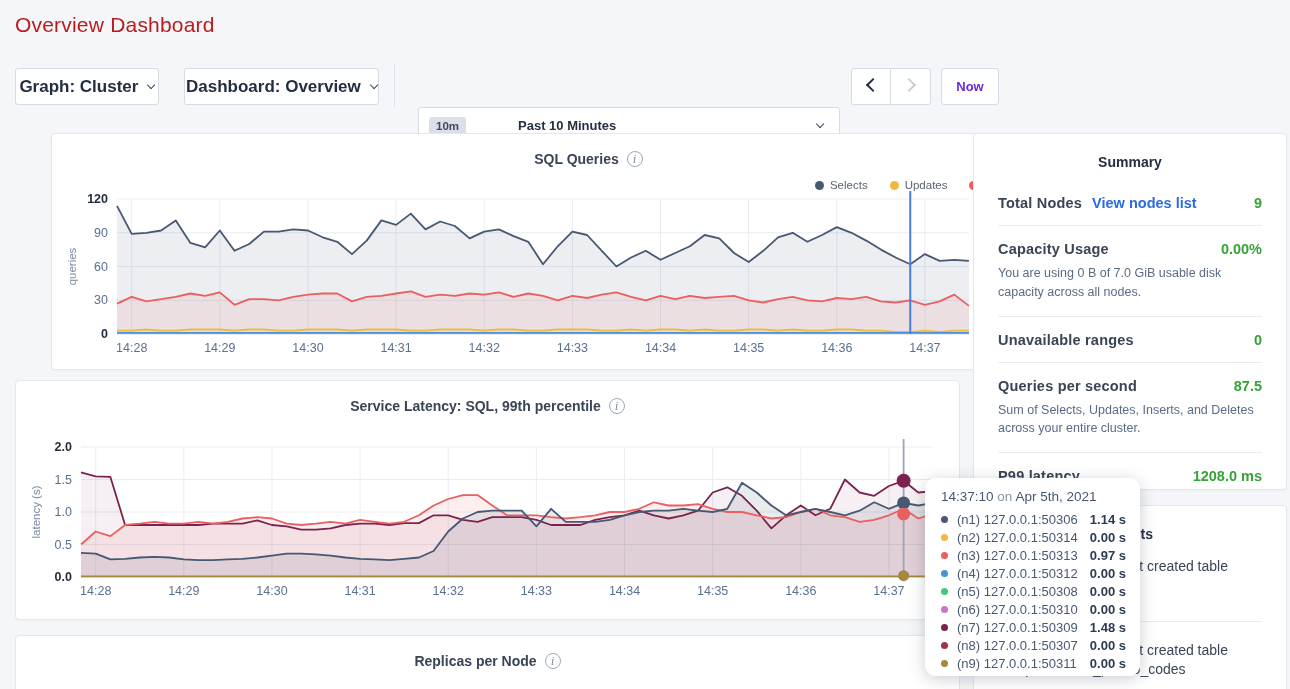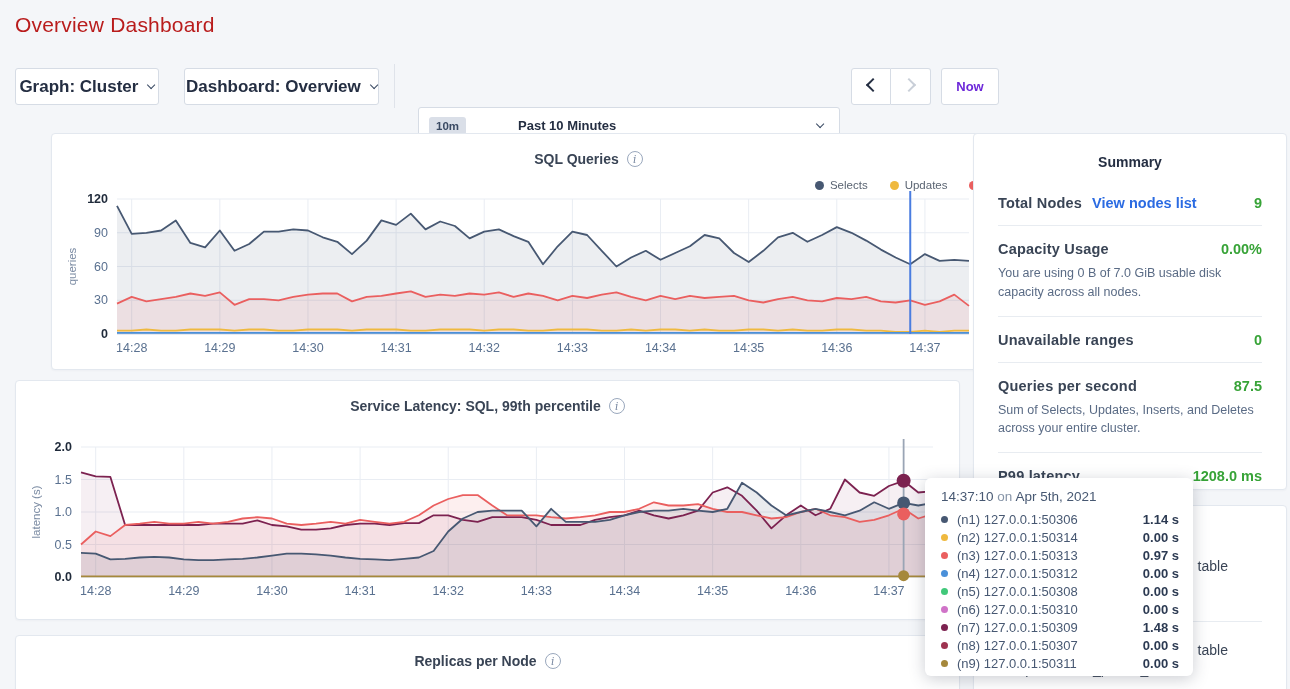--- a/index.html
+++ b/index.html
@@ -53,21 +53,21 @@
   .sum-label { font-size:14.5px; font-weight:700; color:#394455; letter-spacing:.2px; }
   .sum-link { font-size:14.5px; font-weight:700; color:#2b6be2; margin-left:10px; cursor:pointer; }
   .sum-value { margin-left:auto; font-size:14.5px; font-weight:700; color:#37a337; }
   .sum-desc { margin-top:7px; font-size:12.5px; line-height:1.5; color:#5a6b85; }
 
   
   .event-line { position:absolute; font-size:14px; color:#394455; white-space:nowrap; }
   .event-divider { position:absolute; left:24px; right:24px; top:115px; border-top:1px solid #e8ecf1; }
 
   
-  .tooltip { position:absolute; left:925px; top:478px; width:268px; height:198px; background:#fff; border-radius:6px; box-shadow:0 3px 16px rgba(50,60,80,.25); z-index:20; padding:11px 14px 24px 16px; }
+  .tooltip { position:absolute; left:925px; top:478px; width:215px; height:198px; background:#fff; border-radius:11px; box-shadow:0 3px 16px rgba(50,60,80,.25); z-index:20; padding:11px 14px 24px 16px; }
   .tt-title { font-size:13.5px; color:#475872; margin-bottom:6px; }
   .tt-title .tt-on { color:#8795a8; }
   .tt-row { display:flex; align-items:center; height:18px; }
   .tt-dot { width:7px; height:7px; border-radius:50%; flex:none; }
   .tt-label { margin-left:9px; font-size:13px; color:#475872; }
   .tt-value { margin-left:auto; font-size:13px; font-weight:700; color:#2c3a52; }
 </style>
 </head>
 <body>
 

